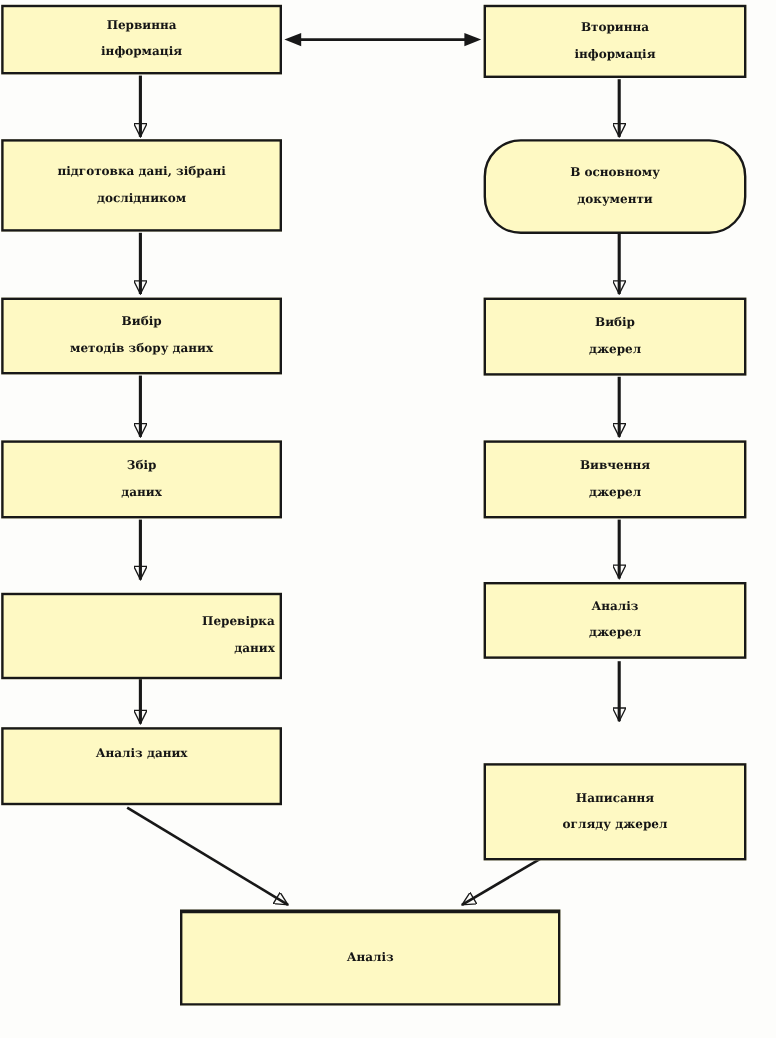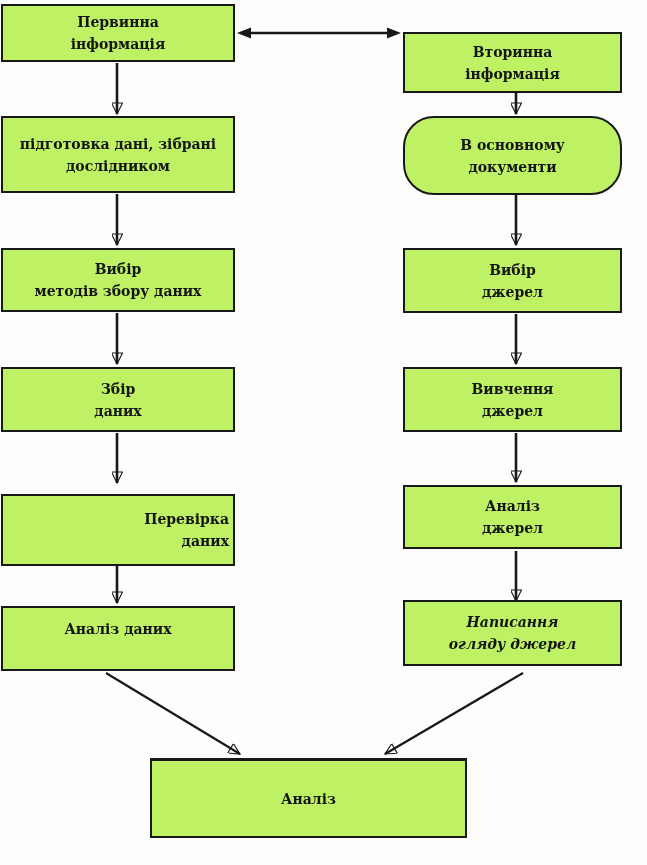--- a/index.html
+++ b/index.html
@@ -11,25 +11,25 @@
     position: relative;
     width: 647px;
     height: 865px;
     background: #fdfdfb;
     font-family: "DejaVu Serif", "Liberation Serif", serif;
     overflow: hidden;
   }
   .flow-box {
     position: absolute;
     box-sizing: border-box;
-    background: #bef264;
+    background: #fef9c3;
     border: 2px solid #181818;
     color: #151515;
     font-weight: bold;
-    font-size: 14px;
+    font-size: 10px;
     line-height: 22px;
     text-align: center;
     display: flex;
     flex-direction: column;
     justify-content: center;
     align-items: center;
     padding: 2px 4px;
   }
   .flow-box span { display: block; white-space: nowrap; }
   .col-left  { left: 1px;  width: 234px; }
@@ -110,21 +110,21 @@
 
   <div class="flow-box col-left" style="top:494px; height:72px;align-items:flex-end;">
     <span>Перевірка</span>
     <span>даних</span>
   </div>
 
   <div class="flow-box col-left top-align" style="top:606px; height:65px;">
     <span>Аналіз даних</span>
   </div>
 
-  <div class="flow-box col-right" style="top:4px;   height:61px;margin-top:28px;">
+  <div class="flow-box col-right" style="top:4px;   height:61px;">
     <span>Вторинна</span>
     <span>інформація</span>
   </div>
 
   <div class="flow-box col-right" style="top:116px; height:79px;border-radius:31px;">
     <span>В основному</span>
     <span>документи</span>
   </div>
 
   <div class="flow-box col-right" style="top:248px; height:65px;">
@@ -135,21 +135,21 @@
   <div class="flow-box col-right" style="top:367px; height:65px;text-align:right;">
     <span>Вивчення</span>
     <span>джерел</span>
   </div>
 
   <div class="flow-box col-right" style="top:485px; height:64px;">
     <span>Аналіз</span>
     <span>джерел</span>
   </div>
 
-  <div class="flow-box col-right" style="top:600px; height:66px;font-style:italic;">
+  <div class="flow-box col-right" style="top:636px; height:81px;">
     <span>Написання</span>
     <span>огляду джерел</span>
   </div>
 
   <div class="flow-box final" style="left:150px; top:758px; width:317px; height:80px;">
     <span>Аналіз</span>
   </div>
 
 </div>
 

